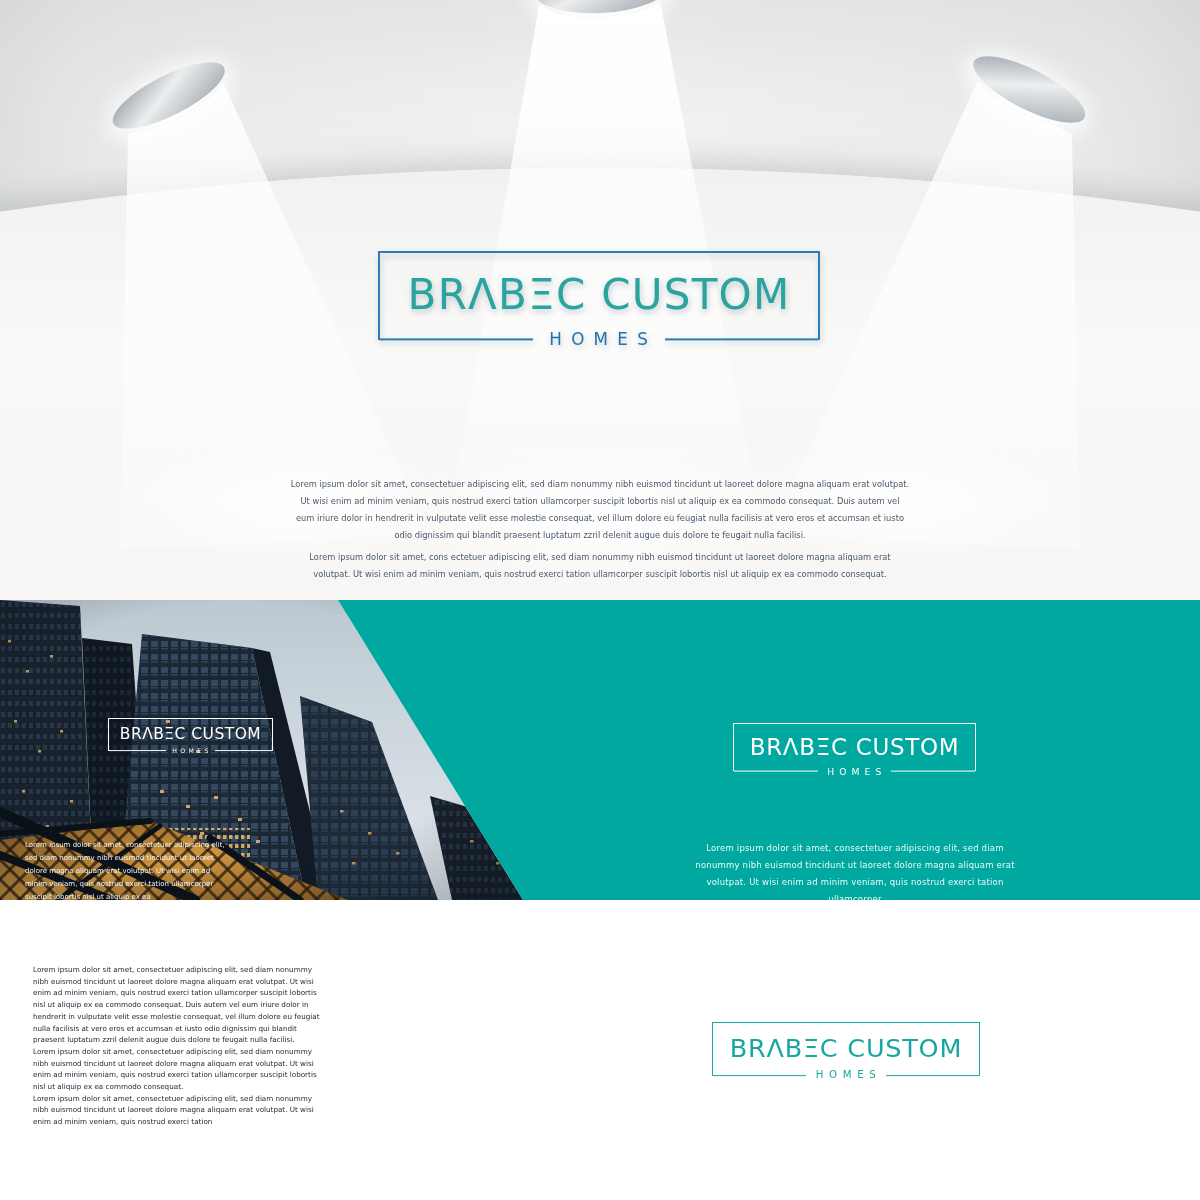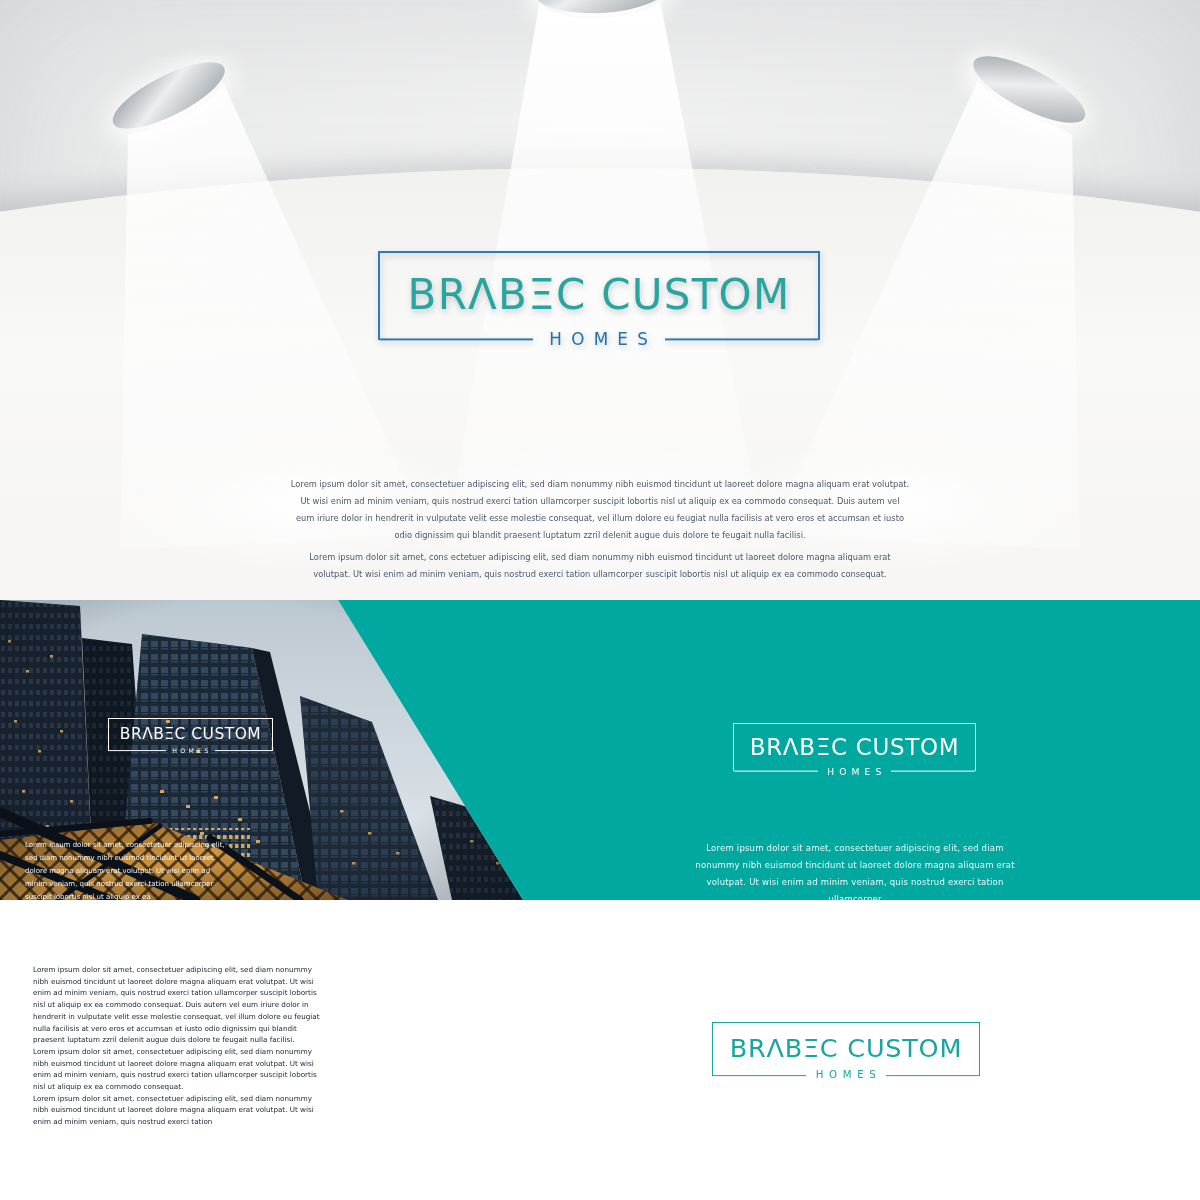--- a/index.html
+++ b/index.html
@@ -37,21 +37,21 @@
   .lamp-center { left:538px; top:-28px; width:126px; height:46px; transform:rotate(-3deg); }
   .lamp-right  { left:968px; top:74px;  transform:rotate(27deg); }
 
   
   .brand-logo { position:absolute; border-style:solid; border-color:var(--line);
                 border-width:max(1px,0.048em) max(1px,0.048em) 0 max(1px,0.048em);
                 text-align:center; }
   .wordmark { display:block; line-height:1; white-space:nowrap; color:var(--ink1);
               letter-spacing:0.03em; padding:0.50em 0.1em 0.56em; font-weight:normal; }
   .logo-bottom { position:absolute; left:0; right:0; bottom:0; transform:translateY(50%);
-                 display:flex; align-items:center; }
+                 display:flex; align-items:center;justify-content:flex-end; }
   .logo-seg { flex:1; height:max(1px,0.048em); background:var(--line); }
   .homes-label { font-size:0.40em; letter-spacing:0.55em; line-height:1; color:var(--ink2);
                  padding:0 0.5em 0 1.0em; white-space:nowrap; }
   .logo-primary  { --ink1:#2aa49f; --ink2:#2173ae; --line:#2e7cb7;
                    left:378px; top:251px; width:442px; font-size:42px;
                    filter: drop-shadow(1px 3px 3px rgba(95,105,120,0.35)); }
   .logo-on-photo { --ink1:#ffffff; --ink2:#ffffff; --line:#ffffff;
                    left:108px; top:118px; width:165px; font-size:15.5px; }
   .logo-on-teal  { --ink1:#ffffff; --ink2:#ffffff; --line:#ffffff;
                    left:733px; top:123px; width:243px; font-size:23px; }

